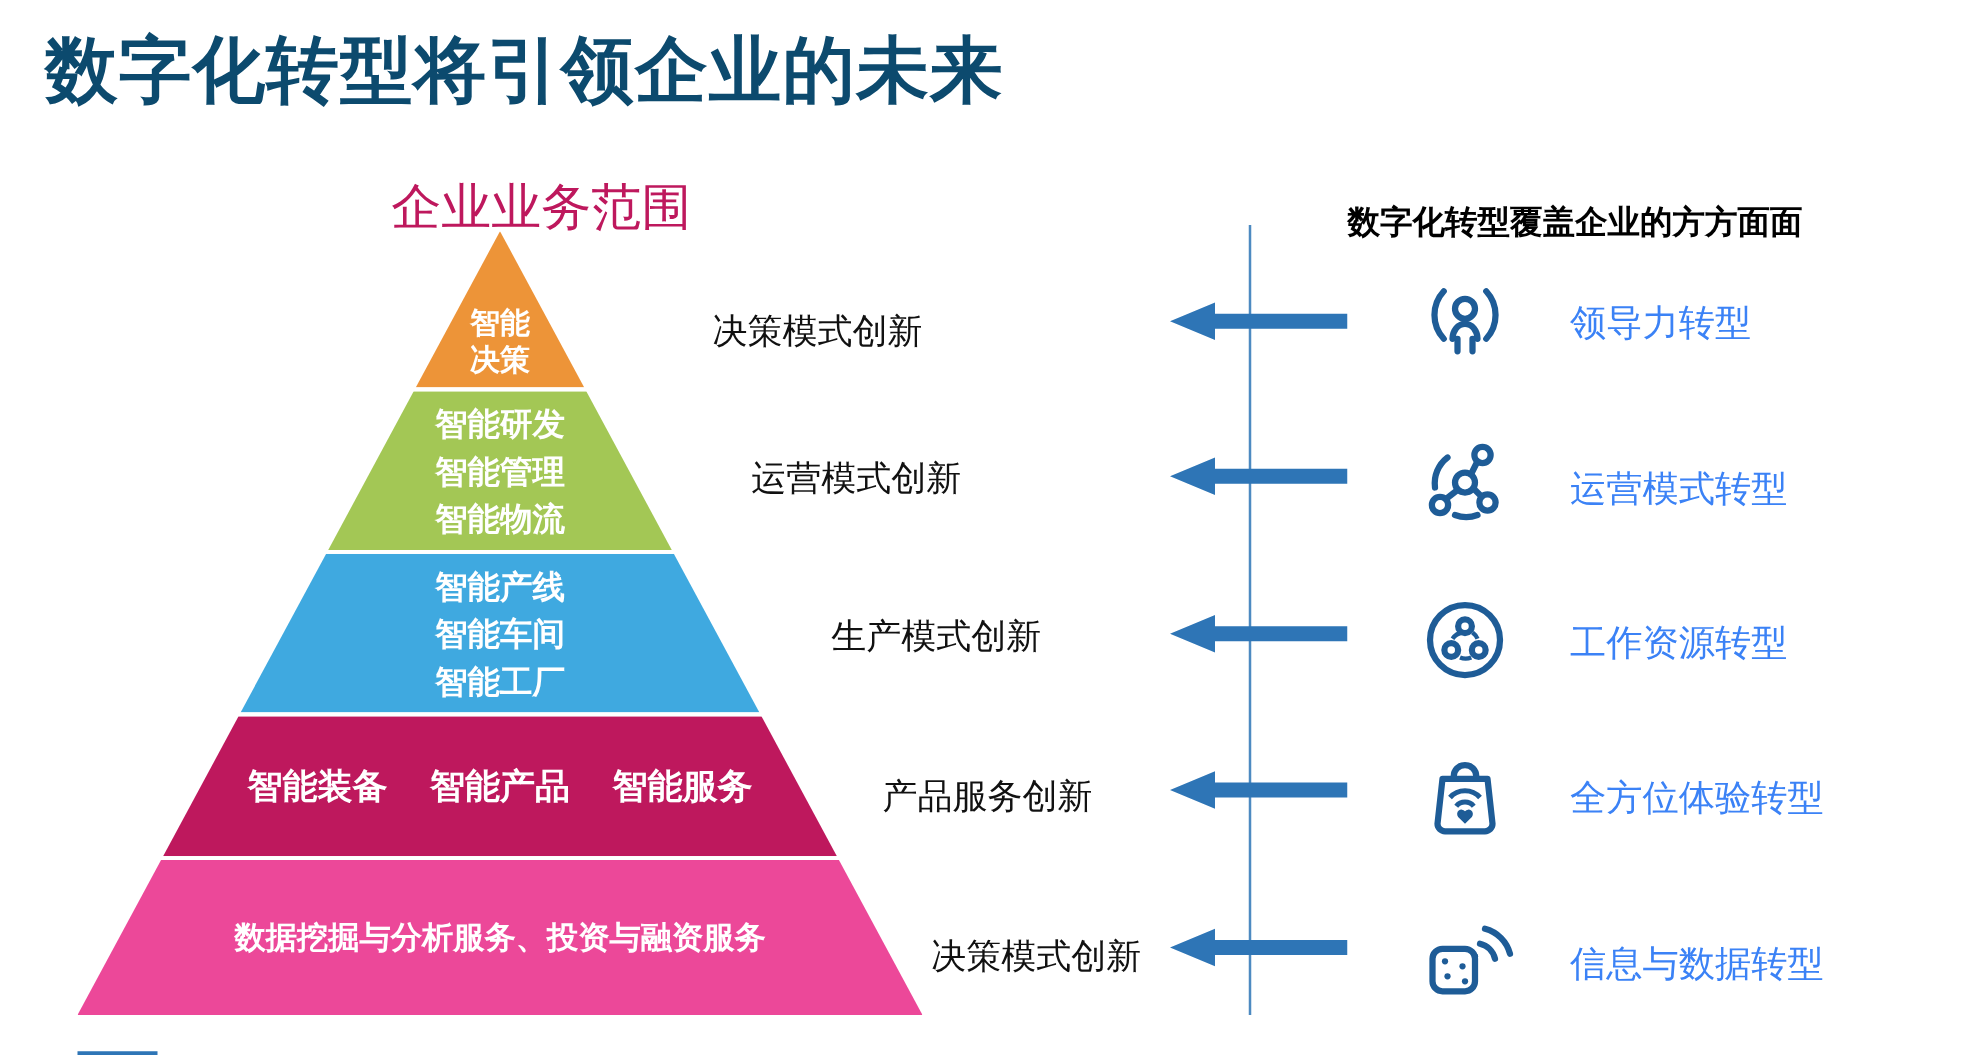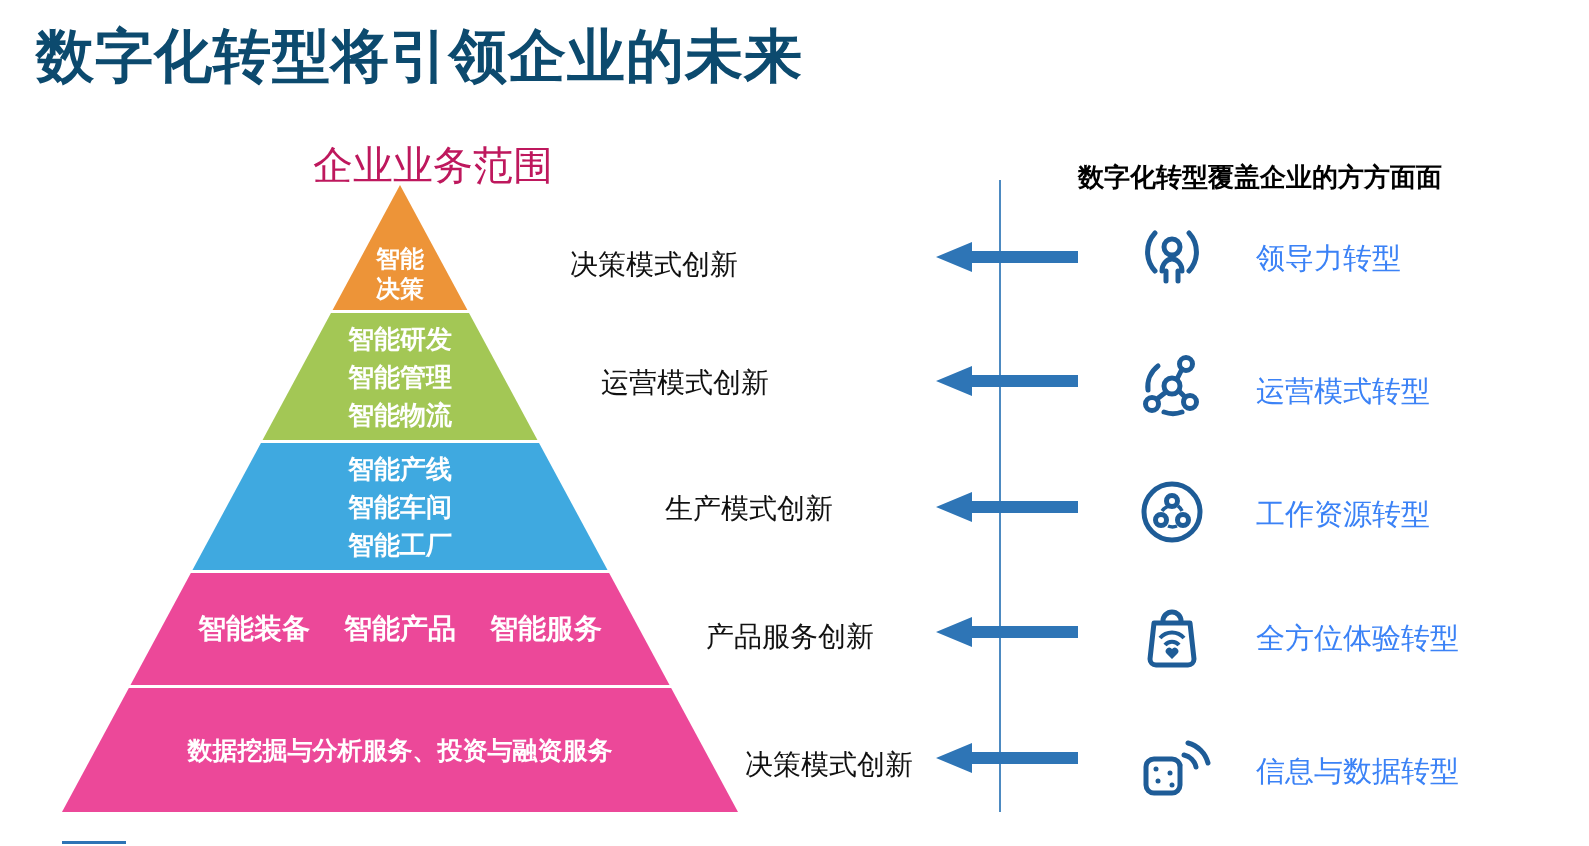--- a/index.html
+++ b/index.html
@@ -62,21 +62,21 @@
     background: #A3C755;
     clip-path: polygon(39.79% 0%, 60.21% 0%, 70.33% 100%, 29.67% 100%);
   }
   .layer-3 {
     top: 258px; height: 127px;
     background: #3FA9E0;
     clip-path: polygon(29.43% 0%, 70.57% 0%, 80.7% 100%, 19.3% 100%);
   }
   .layer-4 {
     top: 388px; height: 112px;
-    background: #ec4899;
+    background: #be185d;
     clip-path: polygon(19.06% 0%, 80.94% 0%, 89.87% 100%, 10.13% 100%);
     flex-direction: row;
     gap: 34px;
     font-size: 28px;
   }
   .layer-5 {
     top: 503px; height: 124px;
     background: #ec4899;
     clip-path: polygon(9.89% 0%, 90.11% 0%, 100% 100%, 0% 100%);
     font-size: 25px;

